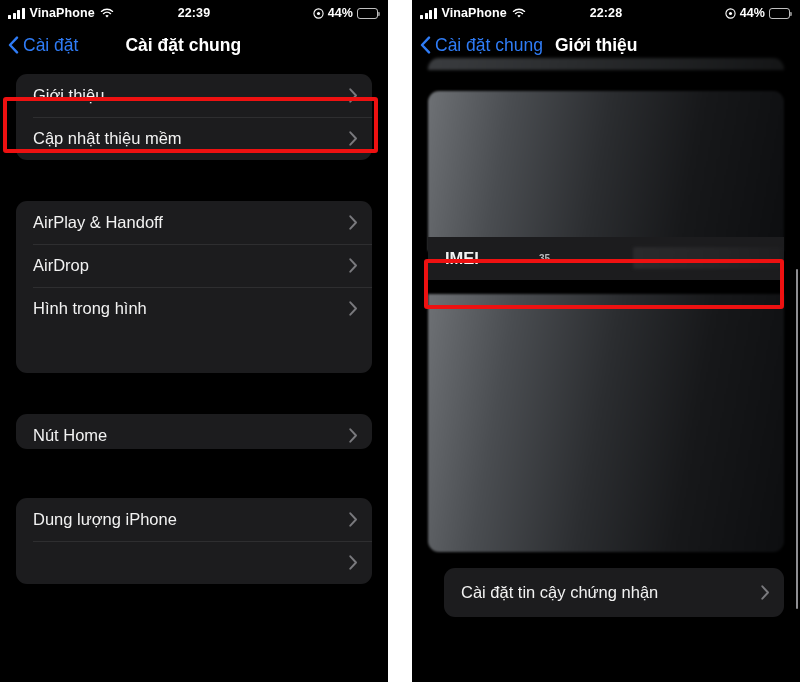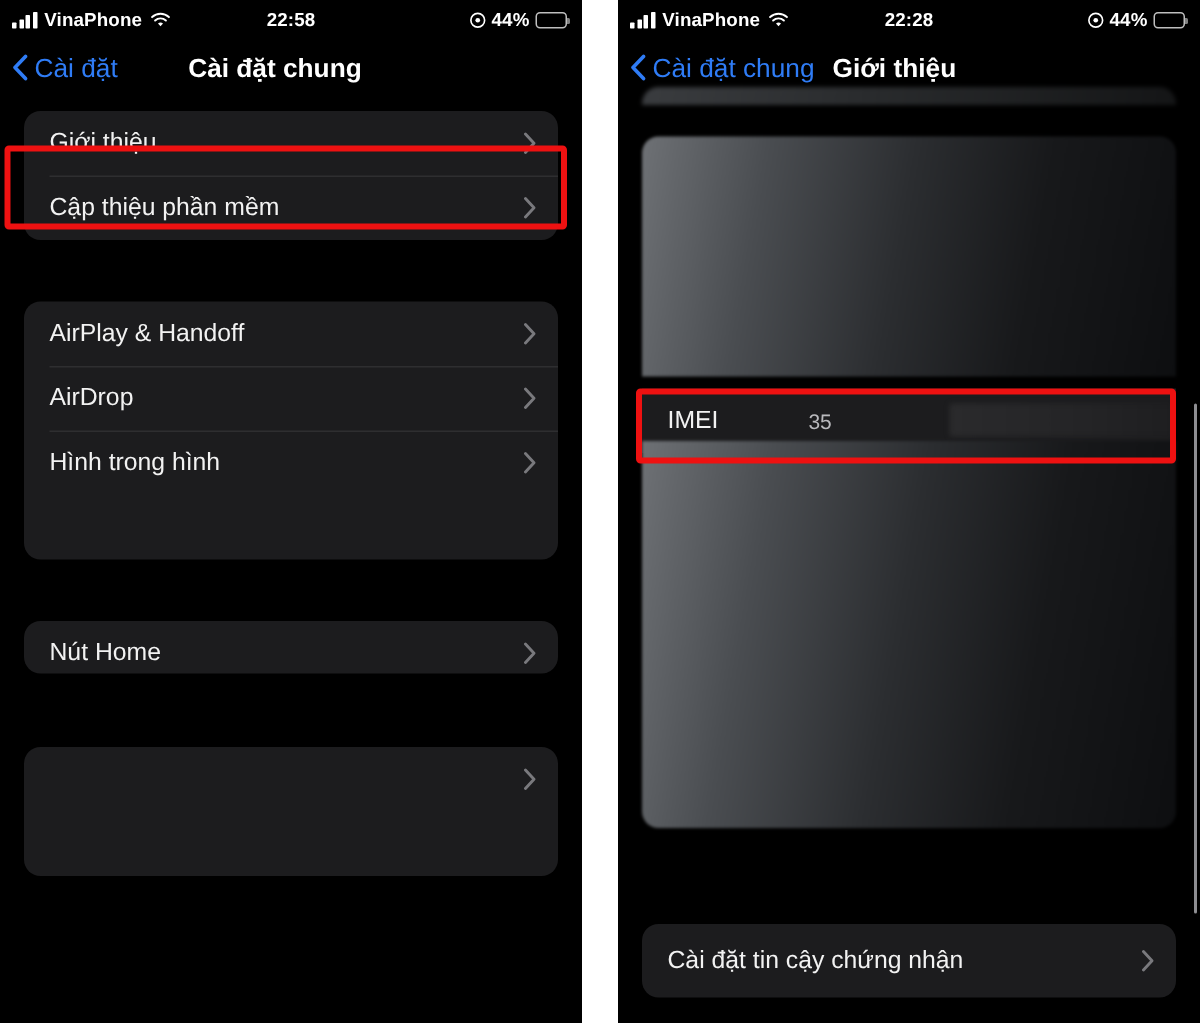--- a/index.html
+++ b/index.html
@@ -115,21 +115,21 @@
     align-items: center;
     padding: 0 14px 0 17px;
     cursor: pointer;
   }
   .row + .row::before {
     content: "";
     position: absolute; left: 17px; right: 0; top: 0;
     height: 1px; background: #2e2e30;
   }
   .row-label { color: #f2f2f2; font-size: 16.5px; flex: none; }
-  .row-value { color: #b9b9bd; font-size: 14px; margin-left: 60px; }
+  .row-value { color: #b9b9bd; font-size: 10px; margin-left: 60px; }
   .row-spacer { flex: 1; }
   .chev { width: 9px; height: 15px; flex: none; opacity: .55; }
 
   
   .blur-block {
     position: absolute;
     left: 16px; right: 16px;
     border-radius: 11px;
     background: linear-gradient(100deg, #6e7175 0%, #4a4d51 22%, #2b2d30 48%, #17181a 72%, #0d0e10 100%);
     filter: blur(1.2px);
@@ -187,21 +187,21 @@
             <i></i>
             <i></i>
         </span>
         <span class="carrier-name">VinaPhone</span>
         <svg class="wifi-ico" viewBox="0 0 16 12">
           <path d="M8 10.6 6.1 8.5a2.8 2.8 0 0 1 3.8 0z" fill="#fff"></path>
           <path d="M3.9 6.2a6 6 0 0 1 8.2 0" stroke="#fff" stroke-width="1.5" fill="none" stroke-linecap="round"></path>
           <path d="M1.6 3.6a9.5 9.5 0 0 1 12.8 0" stroke="#fff" stroke-width="1.5" fill="none" stroke-linecap="round"></path>
         </svg>
       </div>
-      <div class="sb-center">22:58</div>
+      <div class="sb-center">22:39</div>
       <div class="sb-right">
         <svg class="loc-ico" viewBox="0 0 12 12">
           <circle cx="6" cy="6" r="5" stroke="#fff" stroke-width="1.2" fill="none"></circle>
           <circle cx="6" cy="6" r="1.7" fill="#fff"></circle>
         </svg>
         <span class="battery-pct">44%</span>
         <span class="battery">
           <span class="battery-fill" style="width:44%"></span>
         </span>
       </div>
@@ -221,21 +221,21 @@
 
       <div class="card" style="top:10px; height:86px;">
         <div class="row">
           <span class="row-label">Giới thiệu</span>
           <span class="row-spacer"></span>
           <svg class="chev" viewBox="0 0 9 15">
             <path d="M1.3 1.3 7 7.5l-5.7 6.2" stroke="#c6c6cc" stroke-width="1.9" fill="none" stroke-linecap="round" stroke-linejoin="round"></path>
           </svg>
         </div>
         <div class="row">
-          <span class="row-label">Cập thiệu phần mềm</span>
+          <span class="row-label">Cập nhật thiệu mềm</span>
           <span class="row-spacer"></span>
           <svg class="chev" viewBox="0 0 9 15">
             <path d="M1.3 1.3 7 7.5l-5.7 6.2" stroke="#c6c6cc" stroke-width="1.9" fill="none" stroke-linecap="round" stroke-linejoin="round"></path>
           </svg>
         </div>
       </div>
 
       <div class="card" style="top:137px; height:172px;">
         <div class="row">
           <span class="row-label">AirPlay &amp; Handoff</span>
@@ -264,20 +264,27 @@
         <div class="row">
           <span class="row-label">Nút Home</span>
           <span class="row-spacer"></span>
           <svg class="chev" viewBox="0 0 9 15">
             <path d="M1.3 1.3 7 7.5l-5.7 6.2" stroke="#c6c6cc" stroke-width="1.9" fill="none" stroke-linecap="round" stroke-linejoin="round"></path>
           </svg>
         </div>
       </div>
 
       <div class="card" style="top:434px; height:86px;">
+        <div class="row">
+          <span class="row-label">Dung lượng iPhone</span>
+          <span class="row-spacer"></span>
+          <svg class="chev" viewBox="0 0 9 15">
+            <path d="M1.3 1.3 7 7.5l-5.7 6.2" stroke="#c6c6cc" stroke-width="1.9" fill="none" stroke-linecap="round" stroke-linejoin="round"></path>
+          </svg>
+        </div>
         <div class="row">
           <span class="row-spacer"></span>
           <svg class="chev" viewBox="0 0 9 15">
             <path d="M1.3 1.3 7 7.5l-5.7 6.2" stroke="#c6c6cc" stroke-width="1.9" fill="none" stroke-linecap="round" stroke-linejoin="round"></path>
           </svg>
         </div>
       </div>
 
     </div>
   </div>
@@ -323,34 +330,34 @@
       </div>
       <div class="nav-title nav-right-title">Giới thiệu</div>
     </div>
 
     <div class="screen-body">
 
       <div class="blur-top-sliver" style="top:-6px; height:12px;"></div>
 
       <div class="blur-block" style="top:27px; height:160px; border-radius:11px 11px 0 0;"></div>
 
-      <div class="card" style="top:195px; height:43px; border-radius:0;">
+      <div class="card" style="top:173px; height:43px; border-radius:0;font-weight:bold;">
         <div class="row">
           <span class="row-label">IMEI</span>
           <span class="row-value">35</span>
           <span class="row-spacer"></span>
         </div>
         <div class="value-redact" style="left:205px; top:10px; width:150px; height:22px;"></div>
       </div>
 
       <div class="blur-block" style="top:230px; height:258px; border-radius:0 0 11px 11px;"></div>
 
       <div class="scroll-ind" style="top:205px; height:340px;"></div>
 
-      <div class="card" style="top:552px; height:49px;">
+      <div class="card" style="top:504px; height:49px;margin-left:16px;">
         <div class="row" style="height:49px;">
           <span class="row-label">Cài đặt tin cậy chứng nhận</span>
           <span class="row-spacer"></span>
           <svg class="chev" viewBox="0 0 9 15">
             <path d="M1.3 1.3 7 7.5l-5.7 6.2" stroke="#c6c6cc" stroke-width="1.9" fill="none" stroke-linecap="round" stroke-linejoin="round"></path>
           </svg>
         </div>
       </div>
 
     </div>

